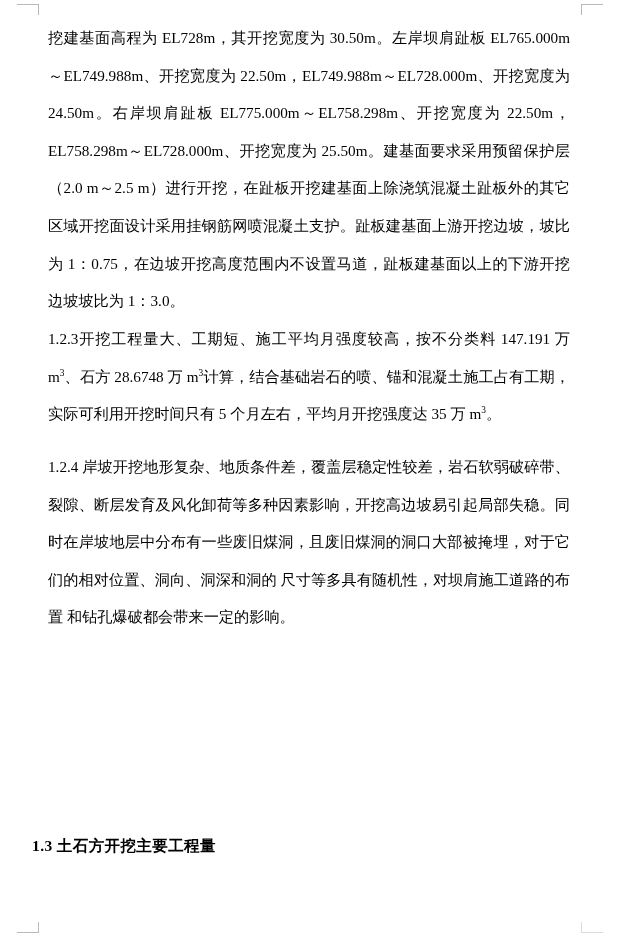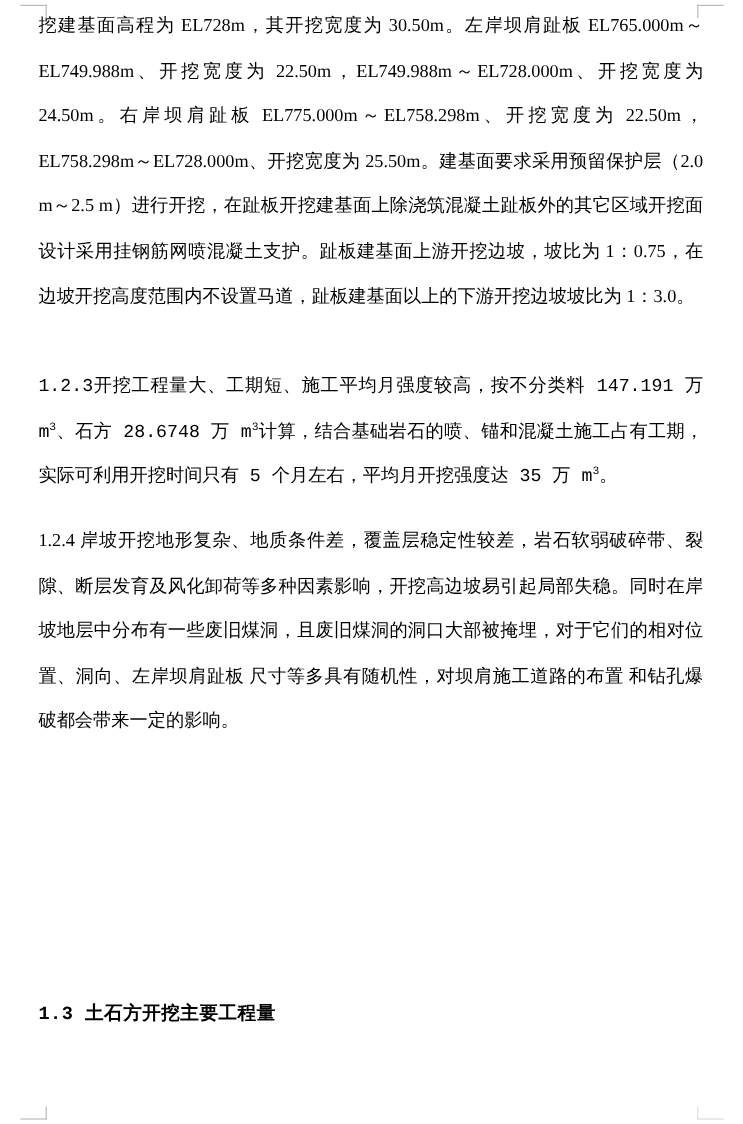--- a/index.html
+++ b/index.html
@@ -49,47 +49,47 @@
   
   .page {
     position: absolute;
     left: 32px;
     top: 0px;
     width: 554px;
     height: 937px;
   }
 
   p.body-text {
-    margin: 0;
+    margin: 16px;
     font-size: 15.2px;
     line-height: 37.6px;
     text-align: justify;
     text-justify: inter-ideograph;
     letter-spacing: 0px;
     word-spacing: 0px;
     text-indent: 0;
   }
 
   p.indent2 {
     text-indent: 2em;
   }
 
   h2.section-heading {
     margin: 0;
     font-size: 15.5px;
     line-height: 37.6px;
     font-weight: bold;
     text-align: left;
-    font-family: Liberation Mono, monospace;
+    font-family: Liberation Serif, serif;
     letter-spacing: 0.4px;
   }
 
   
   .blk-p1   { position: absolute; top: 3px;   left: 0; width: 554px; }
-  .blk-p2   { position: absolute; top: 304px; left: 0; width: 554px; font-family: Liberation Mono, monospace; }
+  .blk-p2   { position: absolute; top: 304px; left: 0; width: 554px; }
   .blk-p3   { position: absolute; top: 432px; left: 0; width: 554px; }
   .blk-p4   { position: absolute; top: 601px; left: 0; width: 554px; }
   .blk-h1   { position: absolute; top: 827px; left: 0; width: 554px; }
   .blk-p5   { position: absolute; top: 866px; left: 0; width: 554px; }
 
   sup.cube {
     font-size: 0.62em;
     vertical-align: super;
     line-height: 0;
   }
@@ -106,21 +106,21 @@
 
   <div class="blk-p1">
     <p class="body-text">挖建基面高程为 EL728m，其开挖宽度为 30.50m。左岸坝肩趾板 EL765.000m～EL749.988m、开挖宽度为 22.50m，EL749.988m～EL728.000m、开挖宽度为 24.50m。右岸坝肩趾板 EL775.000m～EL758.298m、开挖宽度为 22.50m，EL758.298m～EL728.000m、开挖宽度为 25.50m。建基面要求采用预留保护层（2.0 m～2.5 m）进行开挖，在趾板开挖建基面上除浇筑混凝土趾板外的其它区域开挖面设计采用挂钢筋网喷混凝土支护。趾板建基面上游开挖边坡，坡比为 1：0.75，在边坡开挖高度范围内不设置马道，趾板建基面以上的下游开挖边坡坡比为 1：3.0。</p>
   </div>
 
   <div class="blk-p2">
     <p class="body-text"><span>1.2.3</span><span>开挖工程量大、工期短、施工平均月强度较高，按不分类料 147.191 万 </span><span>m</span><sup class="cube">3</sup><span>、石方 28.6748 万 </span><span>m</span><sup class="cube">3</sup><span>计算，结合基础岩石的喷、锚和混凝土施工占有工期，实际可利用开挖时间只有 5 个月左右，平均月开挖强度达 35 万 </span><span>m</span><sup class="cube">3</sup><span>。</span></p>
   </div>
 
   <div class="blk-p3">
-    <p class="body-text">1.2.4 岸坡开挖地形复杂、地质条件差，覆盖层稳定性较差，岩石软弱破碎带、裂隙、断层发育及风化卸荷等多种因素影响，开挖高边坡易引起局部失稳。同时在岸坡地层中分布有一些废旧煤洞，且废旧煤洞的洞口大部被掩埋，对于它们的相对位置、洞向、左岸坝肩趾板 尺寸等多具有随机性，对坝肩施工道路的布置 和钻孔爆破都会带来一定的影响。</p>
+    <p class="body-text">1.2.4 岸坡开挖地形复杂、地质条件差，覆盖层稳定性较差，岩石软弱破碎带、裂隙、断层发育及风化卸荷等多种因素影响，开挖高边坡易引起局部失稳。同时在岸坡地层中分布有一些废旧煤洞，且废旧煤洞的洞口大部被掩埋，对于它们的相对位置、洞向、洞深和洞的 尺寸等多具有随机性，对坝肩施工道路的布置 和钻孔爆破都会带来一定的影响。</p>
   </div>
 
 
   <div class="blk-h1">
     <h2 class="section-heading">1.3  土石方开挖主要工程量</h2>
   </div>
 
 
 </div>
 

